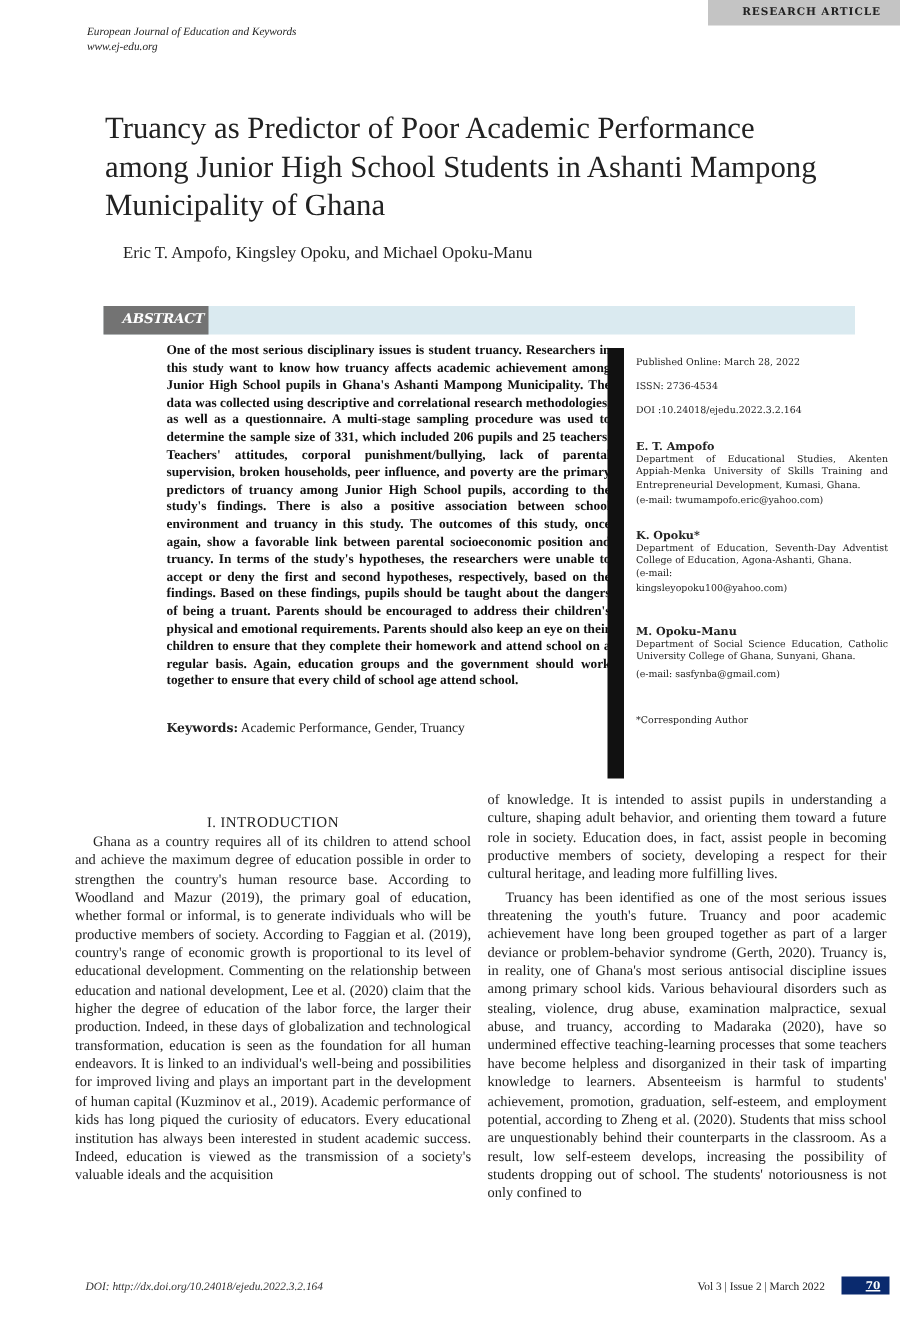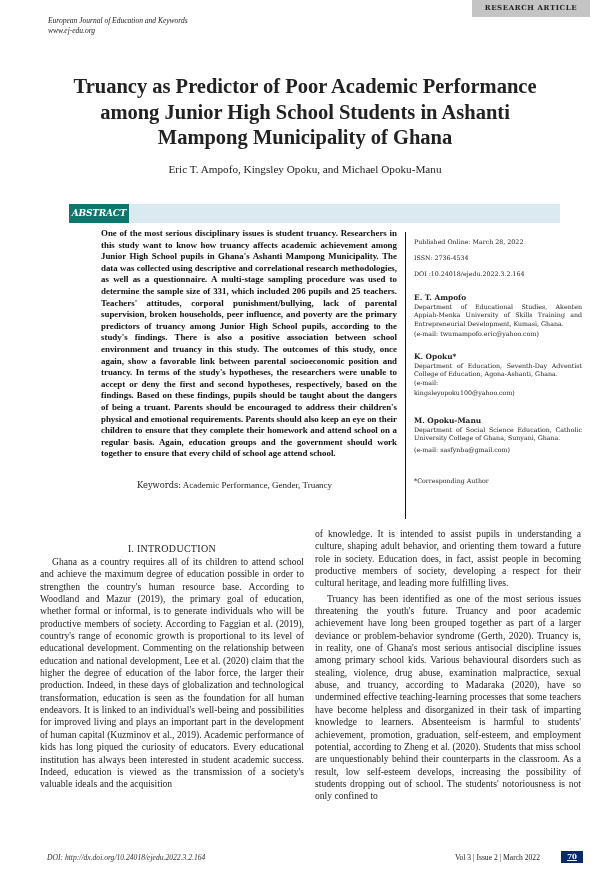--- a/index.html
+++ b/index.html
@@ -1,45 +1,45 @@
 <!DOCTYPE html>
 <html><head>
   <meta charset="utf-8">
   <style>
     html, body { margin: 0; padding: 0; background: #ffffff; }
     body { width: 610px; height: 881px; position: relative; overflow: hidden;
            font-family: "Liberation Serif", serif; color: #1a1a1a; }
-    .abs { position: absolute; }
+    .abs { position: absolute; padding-left: 10px; }
 
     .badge { left: 472px; top: 0; width: 118px; height: 17px; background: #c4c4c4;
              font-family: "DejaVu Serif", serif; font-size: 7px; font-weight: bold;
              letter-spacing: 0.6px; text-align: center; line-height: 16px; color: #222; }
 
     .journal { left: 48px; top: 16px; font-size: 7.5px; font-style: italic; line-height: 10px; color: #222; }
 
-    .title { left: 60px; top: 74px; width: 490px; text-align: center; font-size: 20.5px; line-height: 25.5px; color: #222; font-weight: bold; }
+    .title { left: 60px; top: 74px; width: 490px; text-align: left; font-size: 20.5px; line-height: 25.5px; color: #222; }
 
-    .authors { left: 60px; top: 163px; width: 490px; text-align: center; font-size: 11.2px; color: #222; }
+    .authors { left: 72px; top: 163px; width: 490px; text-align: left; font-size: 11.2px; color: #222; }
 
     .abs-bar { left: 69px; top: 204px; width: 491px; height: 19px; background: #daeaf0; }
-    .abs-label { left: 69px; top: 204px; width: 60px; height: 19px; background: #0f766e; color: #fff;
+    .abs-label { left: 69px; top: 204px; width: 60px; height: 19px; background: #737373; color: #fff;
                  font-family: "DejaVu Serif", serif; font-style: italic; font-weight: bold; font-size: 9px;
                  line-height: 19px; text-align: center; letter-spacing: -0.2px; }
 
     .abstract-text { left: 101px; top: 228px; width: 296px; font-size: 8.9px; font-weight: bold;
                      line-height: 11.6px; text-align: justify; color: #111; }
 
     .divider { left: 405px; top: 232px; width: 1px; height: 287px; background: #111; }
 
     .side { left: 414px; width: 168px; font-family: "DejaVu Serif", serif; font-size: 6.3px; line-height: 8.6px; color: #222; }
     .side .aname { font-weight: bold; font-size: 7.4px; }
     .side .dept { text-align: justify; }
 
     .keywords { left: 101px; top: 480px; font-size: 9px; color: #222; }
-    .keywords .k { font-family: "DejaVu Serif", serif; font-weight: normal; font-size: 8.3px; margin-left: 36px; }
+    .keywords .k { font-family: "DejaVu Serif", serif; font-weight: bold; font-size: 8.3px; }
 
     .section-title { left: 40px; top: 543px; width: 264px; text-align: center; font-size: 9.6px; letter-spacing: 0.3px; color: #222; }
     .section-title .sc { font-size: 10px; }
 
     .body-col { font-size: 9.6px; line-height: 12.35px; text-align: justify; color: #222; width: 264px; }
     .col1 { left: 40px; top: 556px; }
     .col2 { left: 315px; top: 528px; width: 266px; }
     .body-col p { margin: 0; text-indent: 12px; }
     .body-col p.noind { text-indent: 0; }
     .body-col p + p { margin-top: 3px; }

